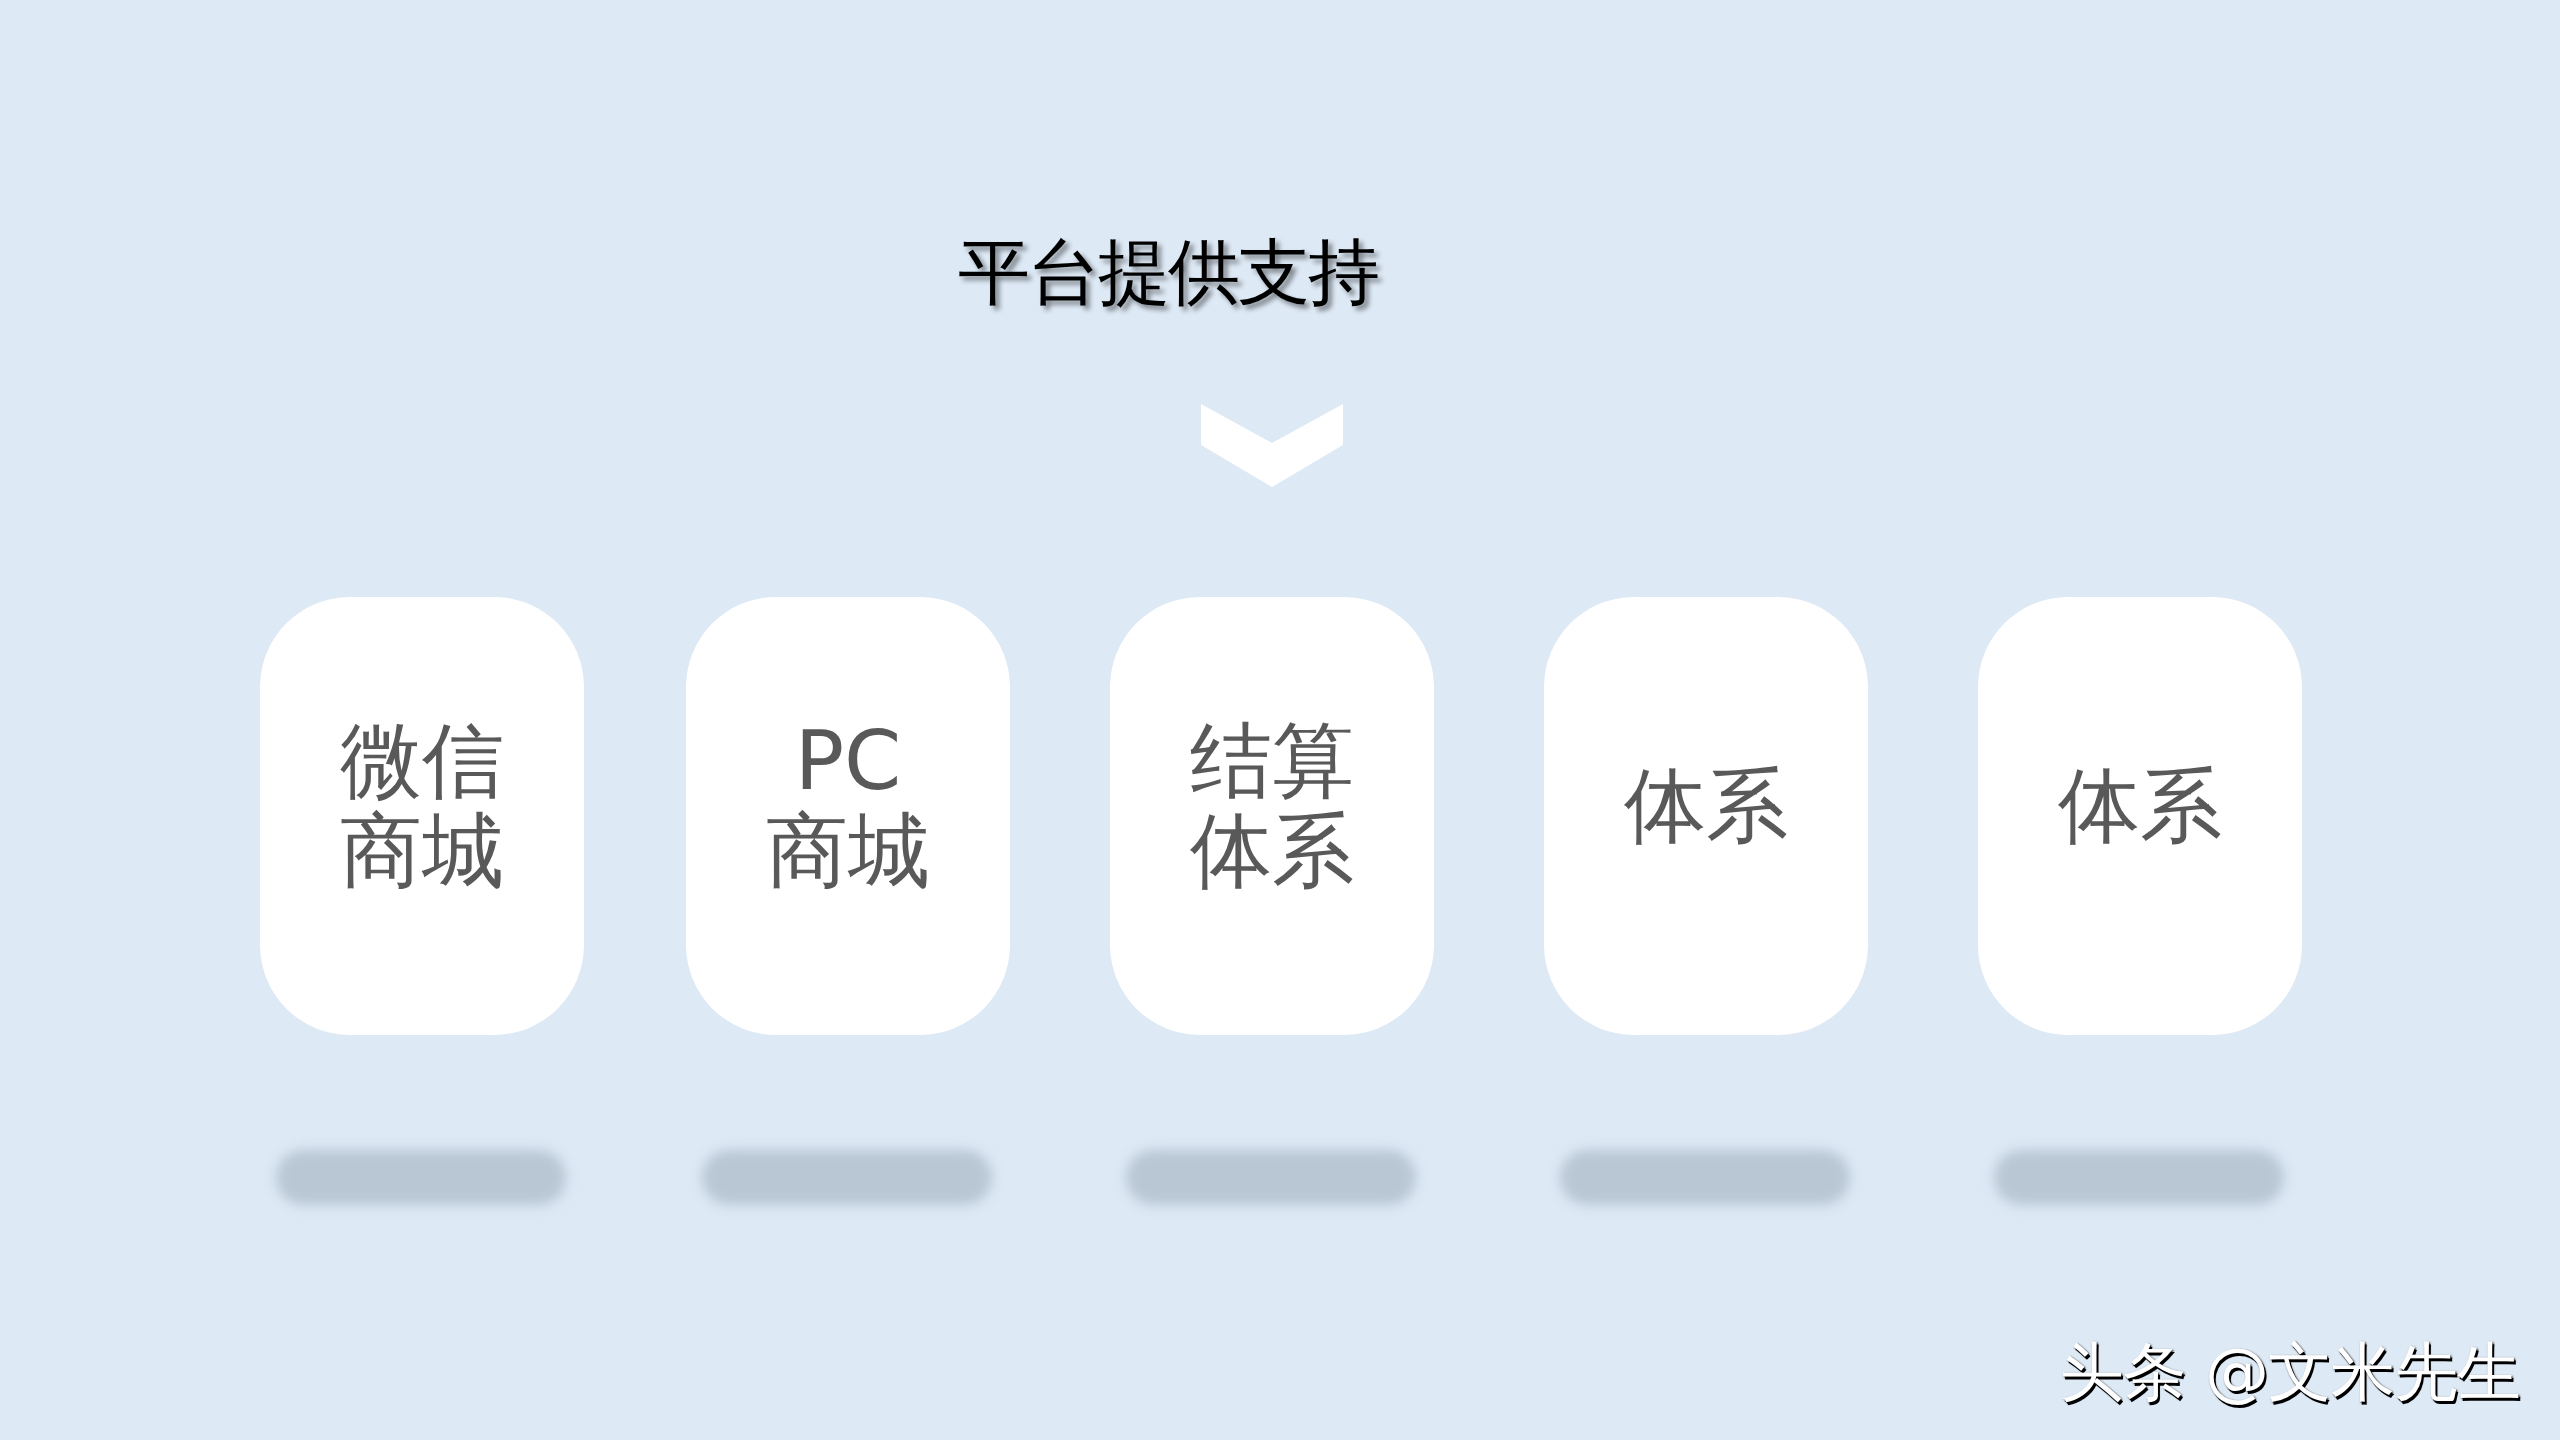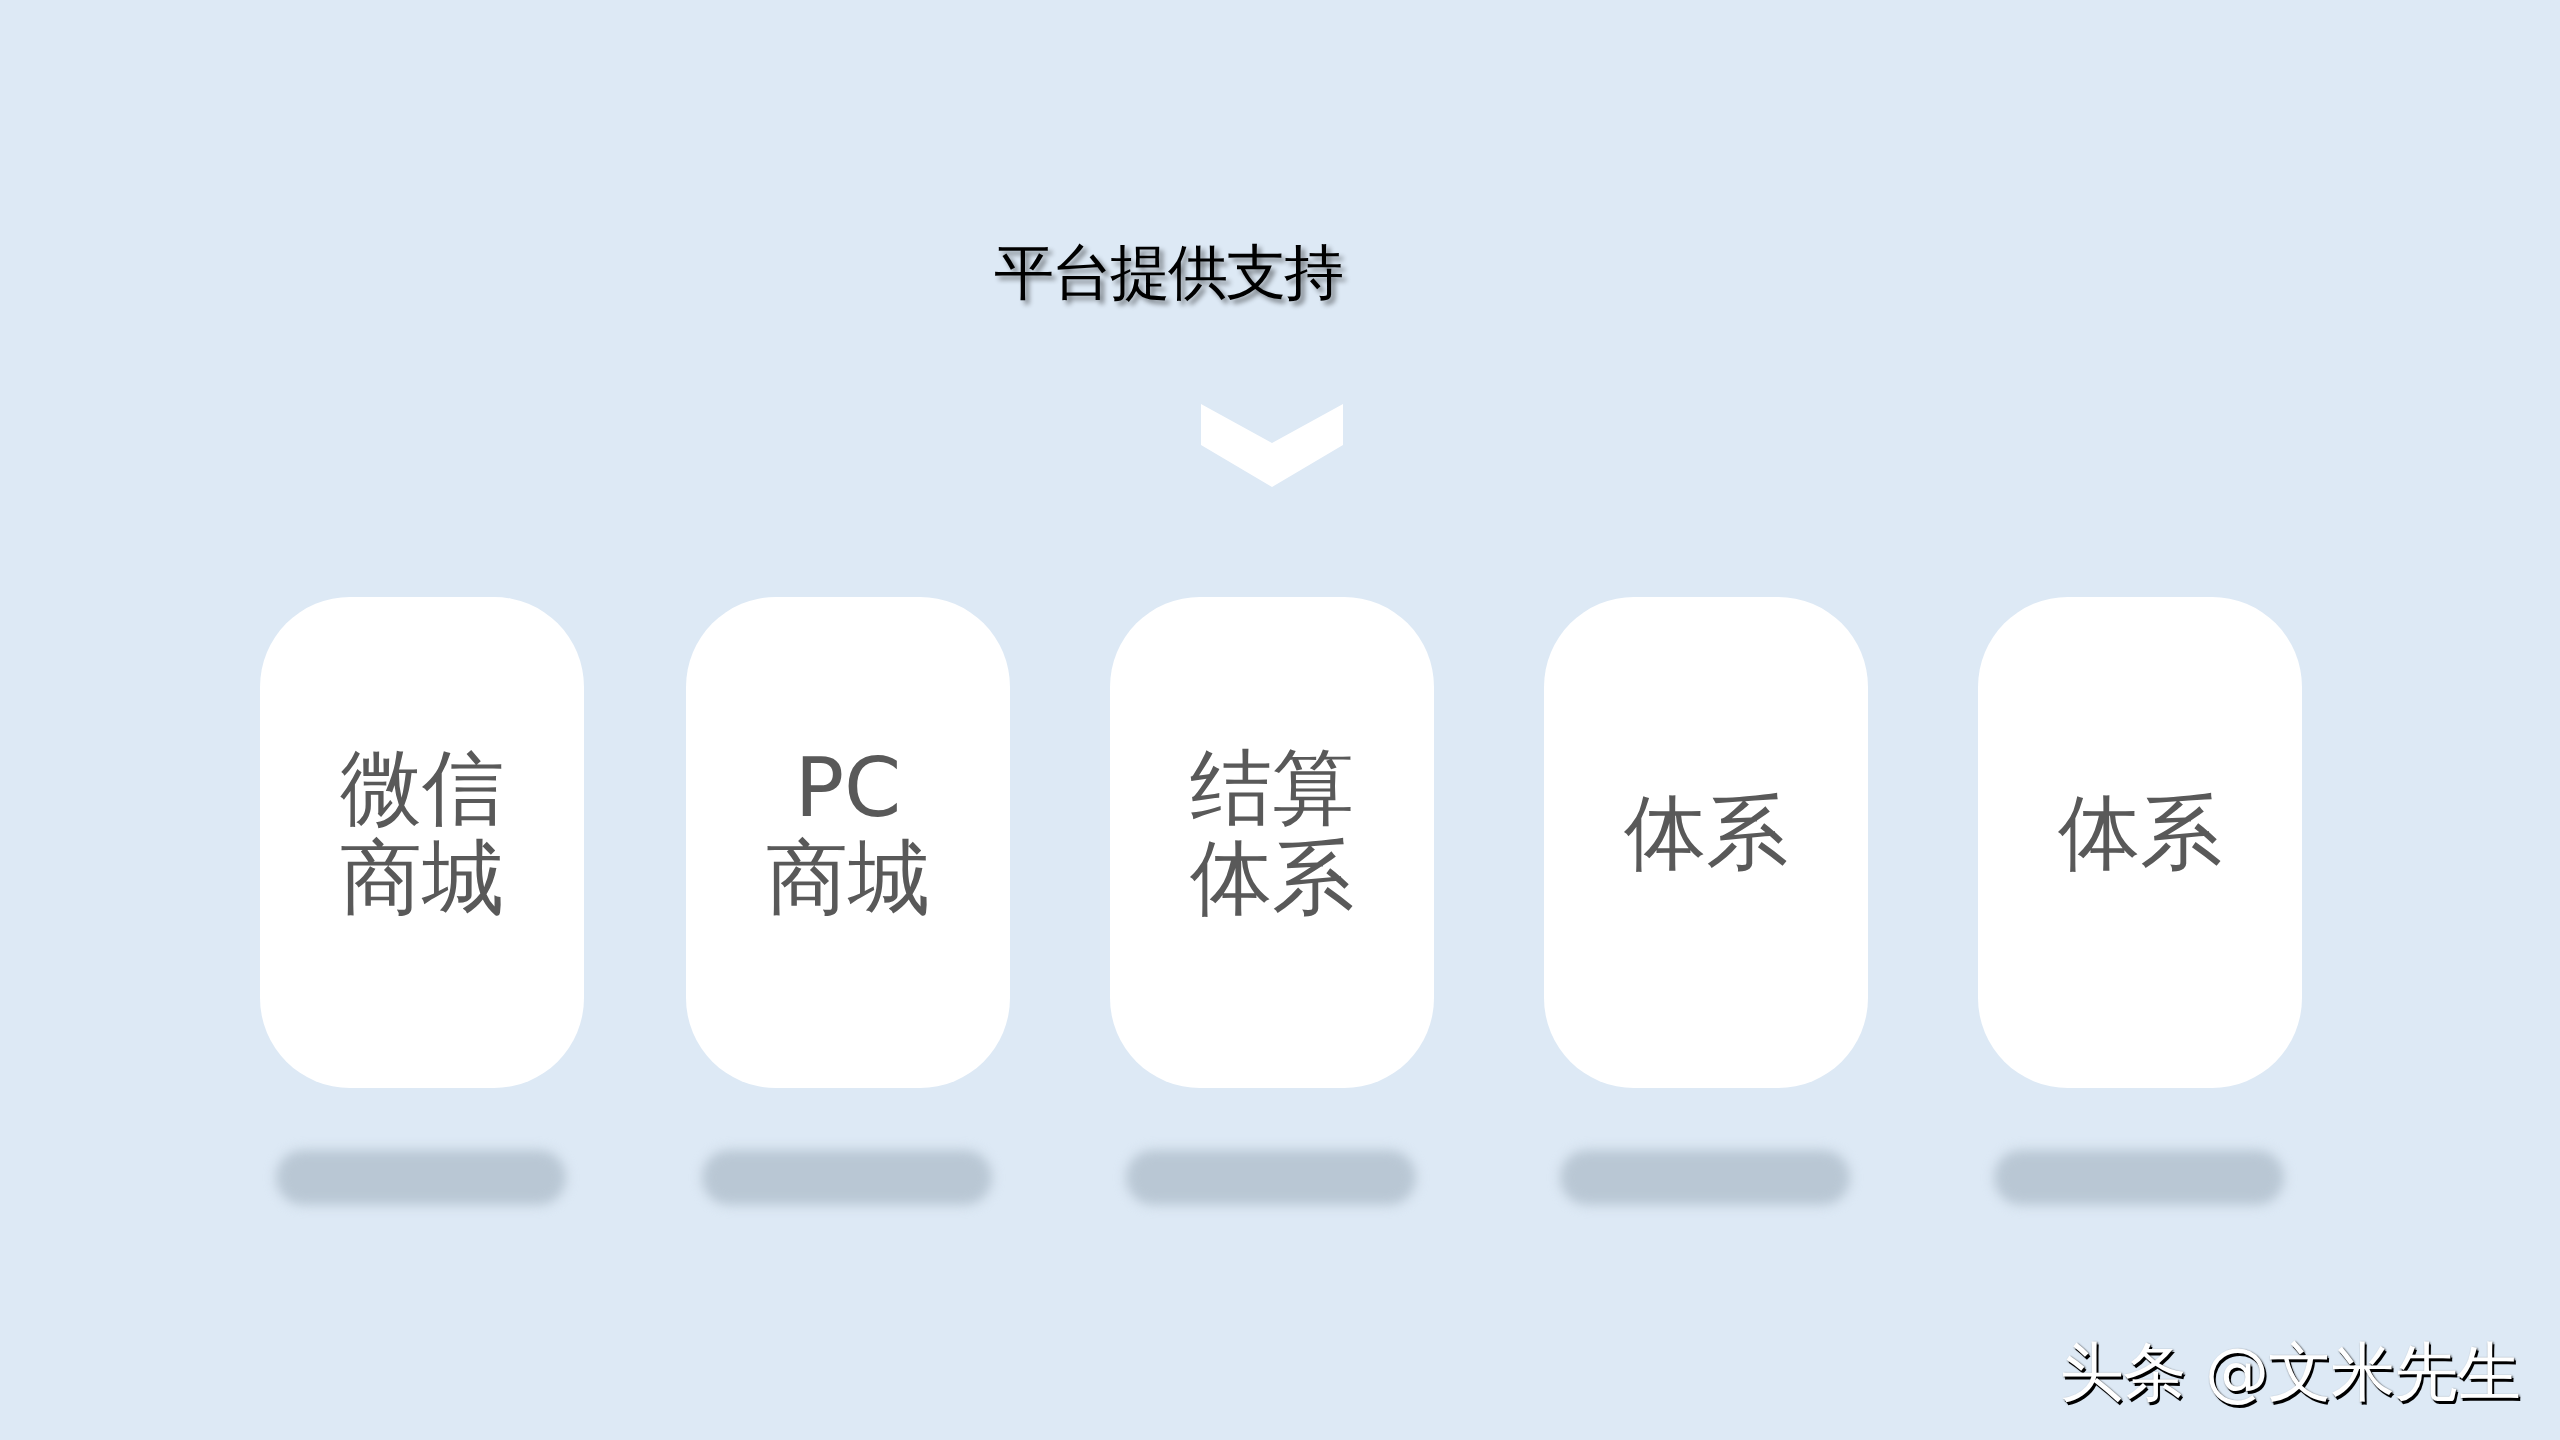--- a/index.html
+++ b/index.html
@@ -4,27 +4,27 @@
 <style>
   html, body { margin:0; padding:0; }
   body {
     width:2560px; height:1440px; overflow:hidden;
     background:#dde9f5;
     position:relative;
     font-family:"DejaVu Sans","Liberation Sans",sans-serif;
   }
   .title {
     position:absolute; left:0; width:2336px; top:222px;
-    text-align:center; font-size:60px; line-height:100px;
+    text-align:center; font-size:72px; line-height:100px;
     color:#000; letter-spacing:-2px;
     text-shadow:4px 4px 5px rgba(0,0,0,0.45);
   }
   .chevron { position:absolute; left:1200px; top:403px; width:145px; height:86px; }
   .card {
-    position:absolute; top:597px; width:324px; height:491px;
+    position:absolute; top:597px; width:324px; height:438px;
     background:#ffffff; border-radius:90px;
     display:flex; flex-direction:column; align-items:center; justify-content:center;
     color:#595959; font-size:82px; line-height:90px; text-align:center;
   }
   .card .line { display:block; white-space:nowrap; }
   .card .inner { margin-top:-20px; }
   .shadow {
     position:absolute; top:1150px; width:290px; height:55px;
     background:#b9c7d4; border-radius:30px;
     filter:blur(6px);

